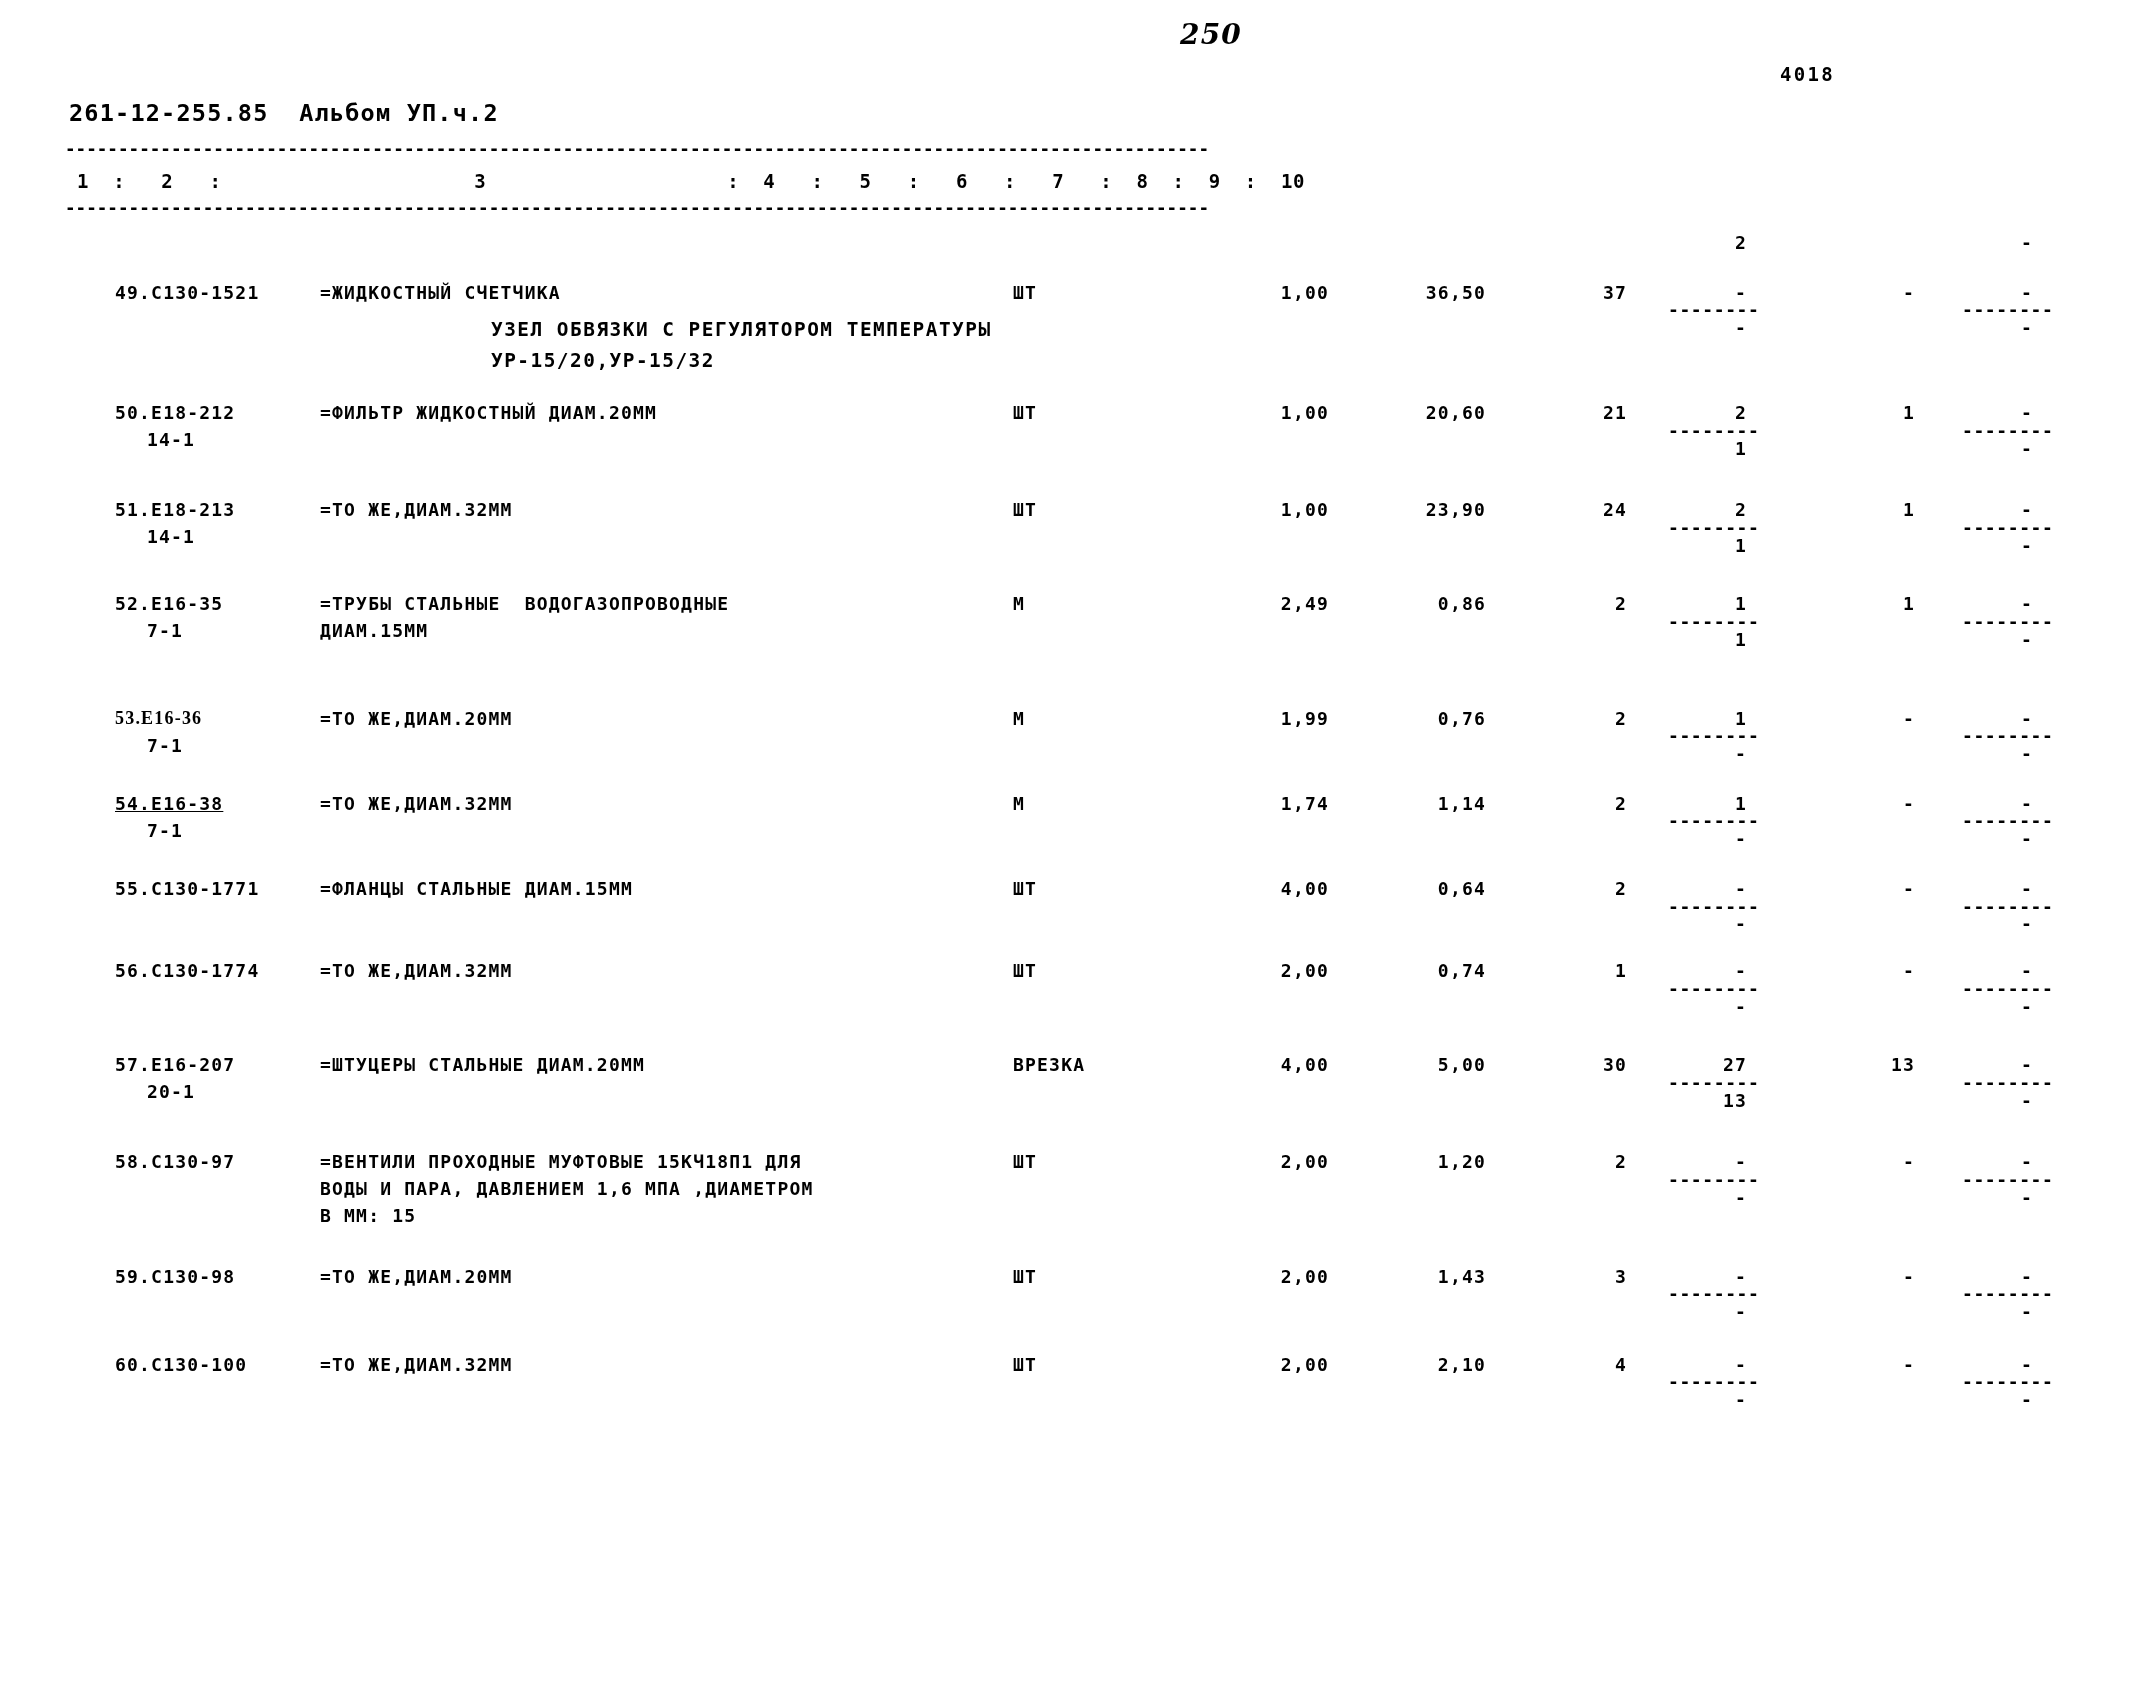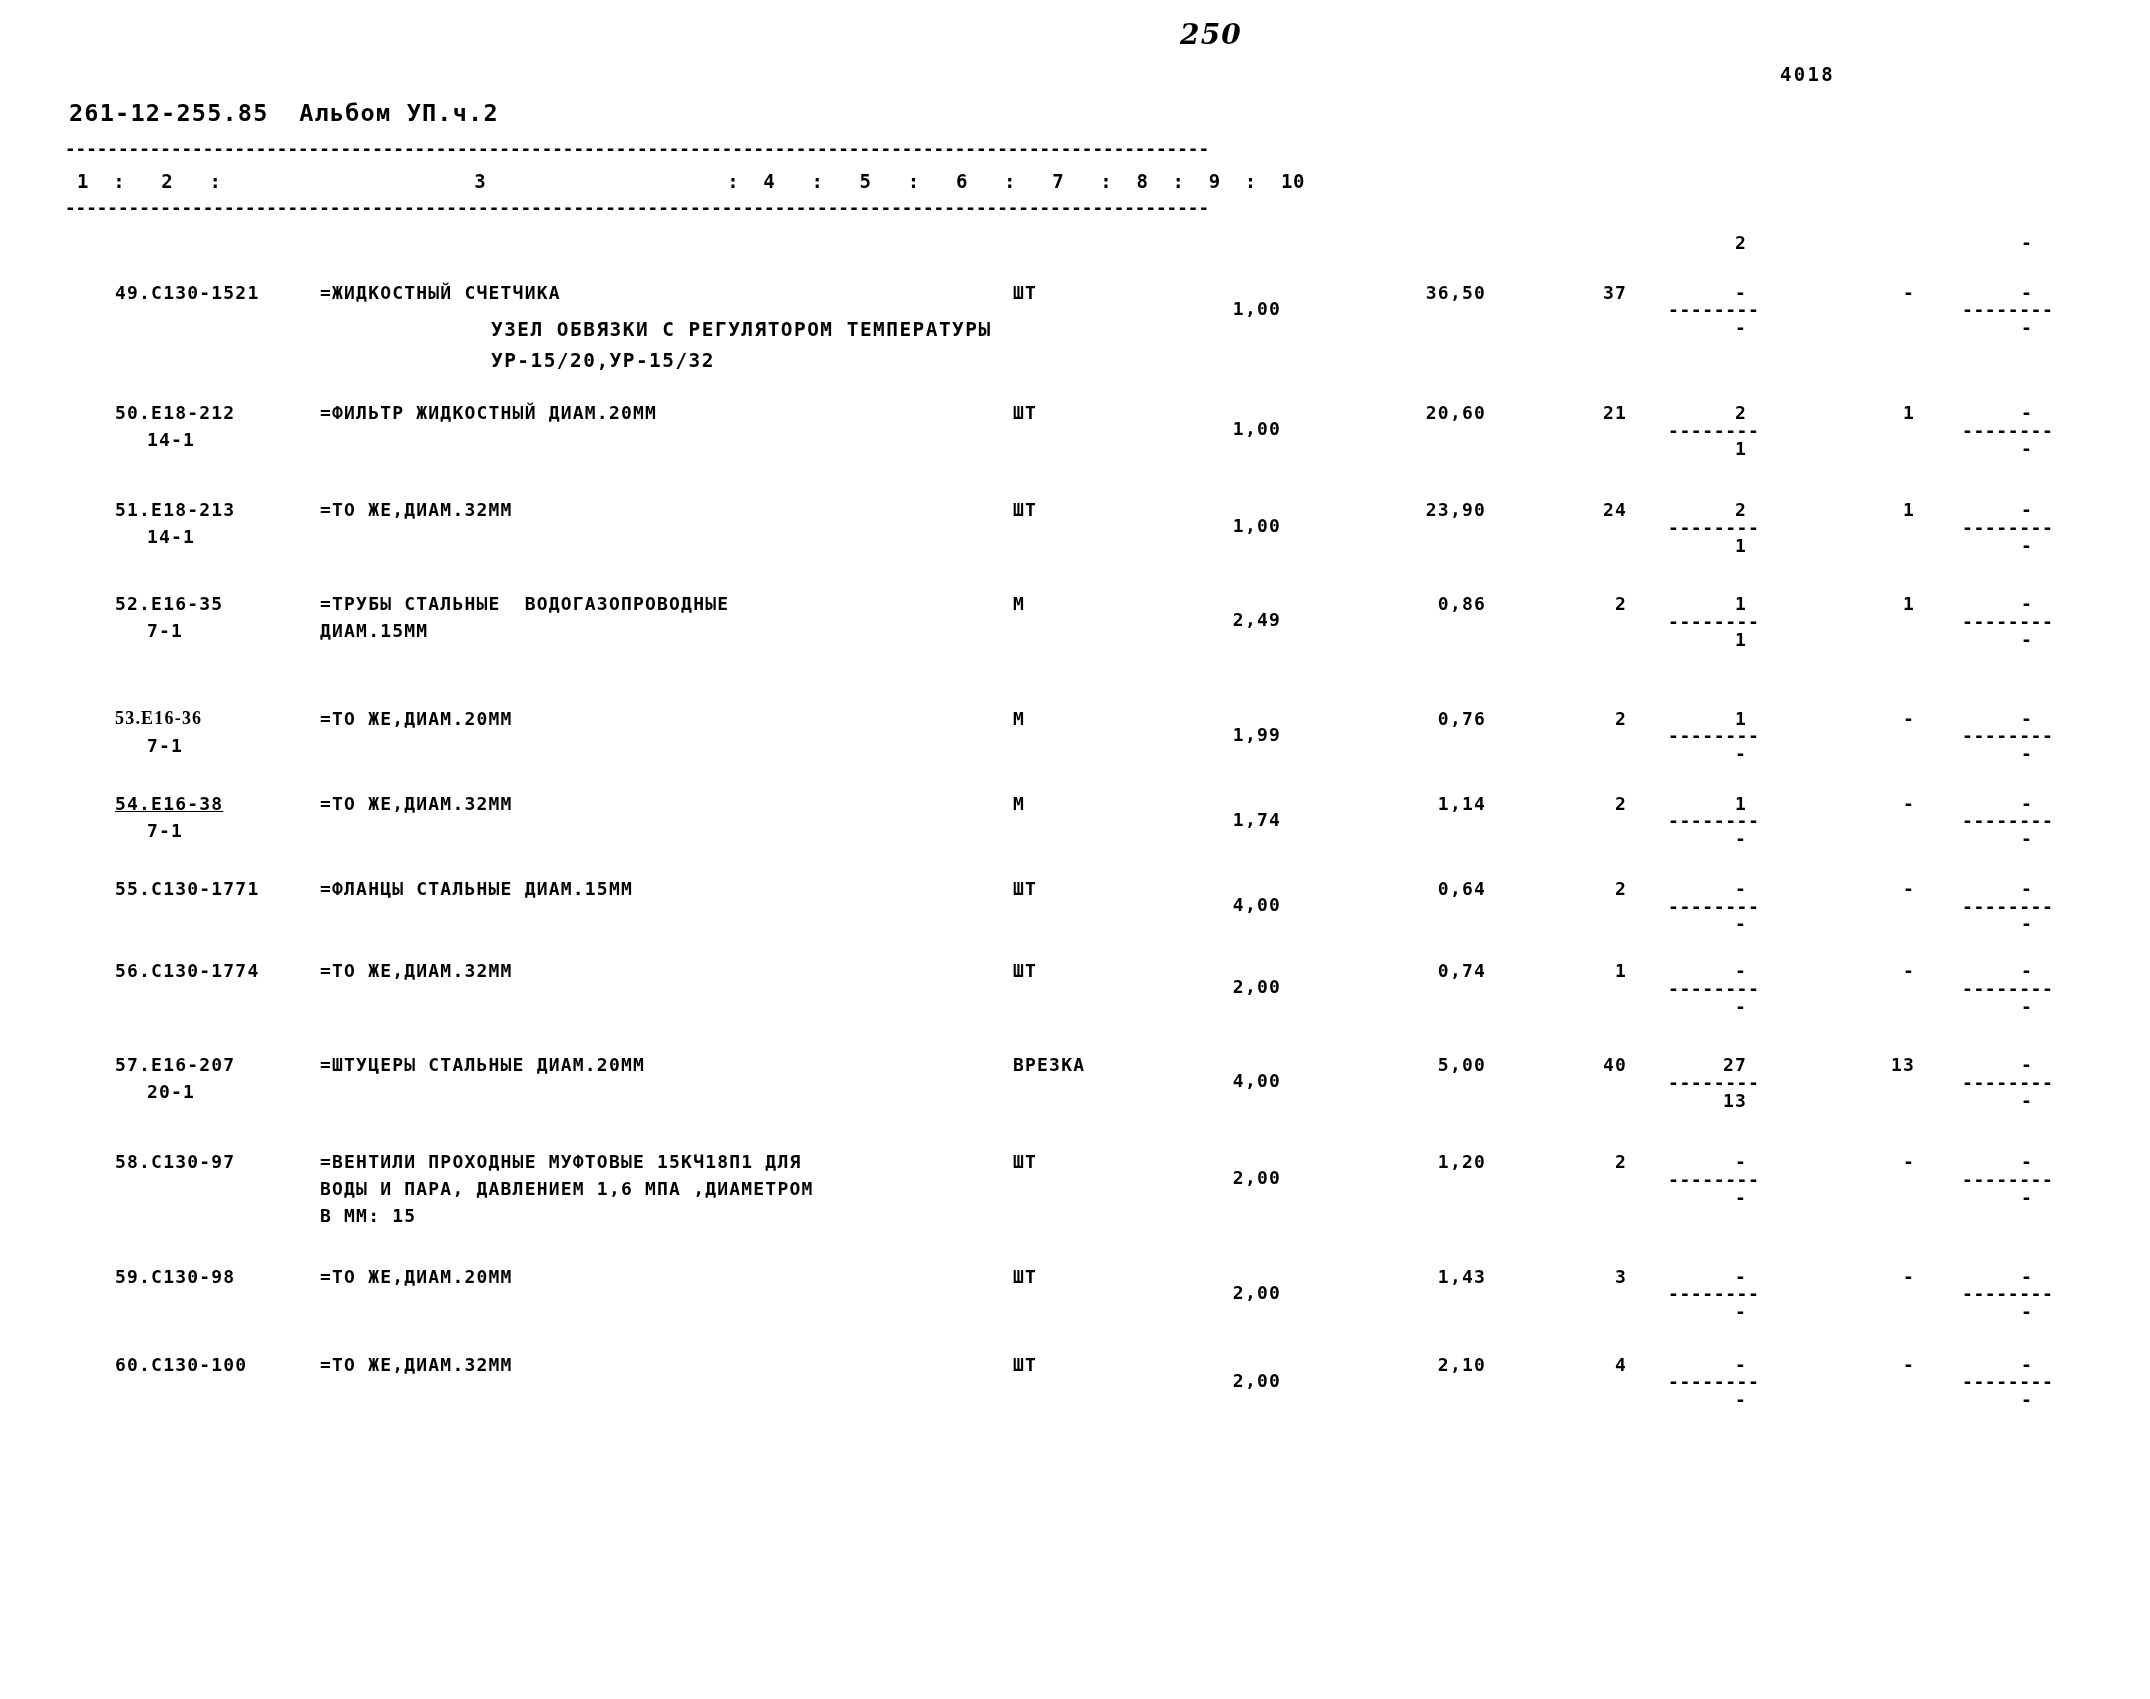--- a/index.html
+++ b/index.html
@@ -93,21 +93,21 @@
     font-size: 18px;
     font-weight: 700;
     letter-spacing: 1.2px;
     white-space: pre;
     line-height: 27px;
   }
   .c-num   { left: 115px;  text-align: center; }
   .c-code2 { left: 147px;  }
   .c-desc  { left: 320px;  }
   .c-unit  { left: 1013px; }
-  .c-qty   { left: 1175px; text-align: right; width: 106px; margin-top: 16px; }
+  .c-qty   { left: 1223px; text-align: right; width: 106px; }
   .c-price { left: 1369px; text-align: right; width: 117px; }
   .c-c7    { left: 1574px; text-align: right; width: 53px; }
   .c-c8    { left: 1671px; text-align: right; width: 76px; }
   .c-c9    { left: 1850px; text-align: right; width: 65px; }
   .c-c10   { left: 1968px; text-align: right; width: 65px; }
 
   .subrule {
     position: absolute;
     font-size: 18px;
     font-weight: 700;
@@ -271,21 +271,21 @@
         <div class="cell c-c8" style="top: 764px;">-</div>
         <div class="cell c-c10" style="top: 764px;">-</div>
       </div>
       <div class="row">
         <div class="cell c-num" style="top: 822px;">57.Е16-207</div>
         <div class="cell c-code2" style="top: 849px;">20-1</div>
         <div class="cell c-desc" style="top: 822px;">=ШТУЦЕРЫ СТАЛЬНЫЕ ДИАМ.20ММ</div>
         <div class="cell c-unit" style="top: 822px;">ВРЕЗКА</div>
         <div class="cell c-qty" style="top: 822px;">4,00</div>
         <div class="cell c-price" style="top: 822px;">5,00</div>
-        <div class="cell c-c7" style="top: 822px;">40</div>
+        <div class="cell c-c7" style="top: 822px;">30</div>
         <div class="cell c-c8" style="top: 822px;">27</div>
         <div class="cell c-c9" style="top: 822px;">13</div>
         <div class="cell c-c10" style="top: 822px;">-</div>
         <div class="subrule sr8" style="top: 845px;">--------</div>
         <div class="subrule sr10" style="top: 845px;">--------</div>
         <div class="cell c-c8" style="top: 858px;">13</div>
         <div class="cell c-c10" style="top: 858px;">-</div>
       </div>
       <div class="row">
         <div class="cell c-num" style="top: 919px;">58.С130-97</div>

